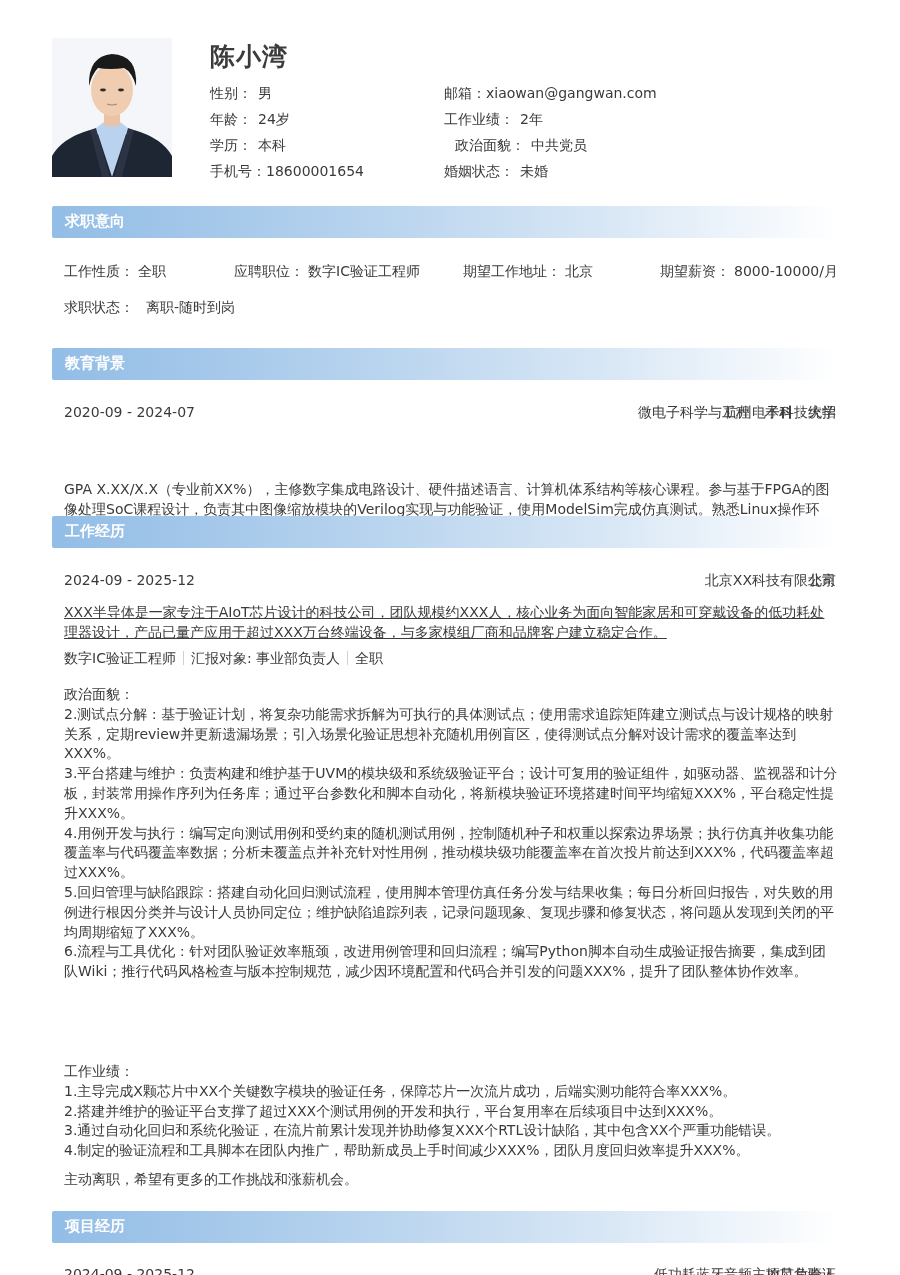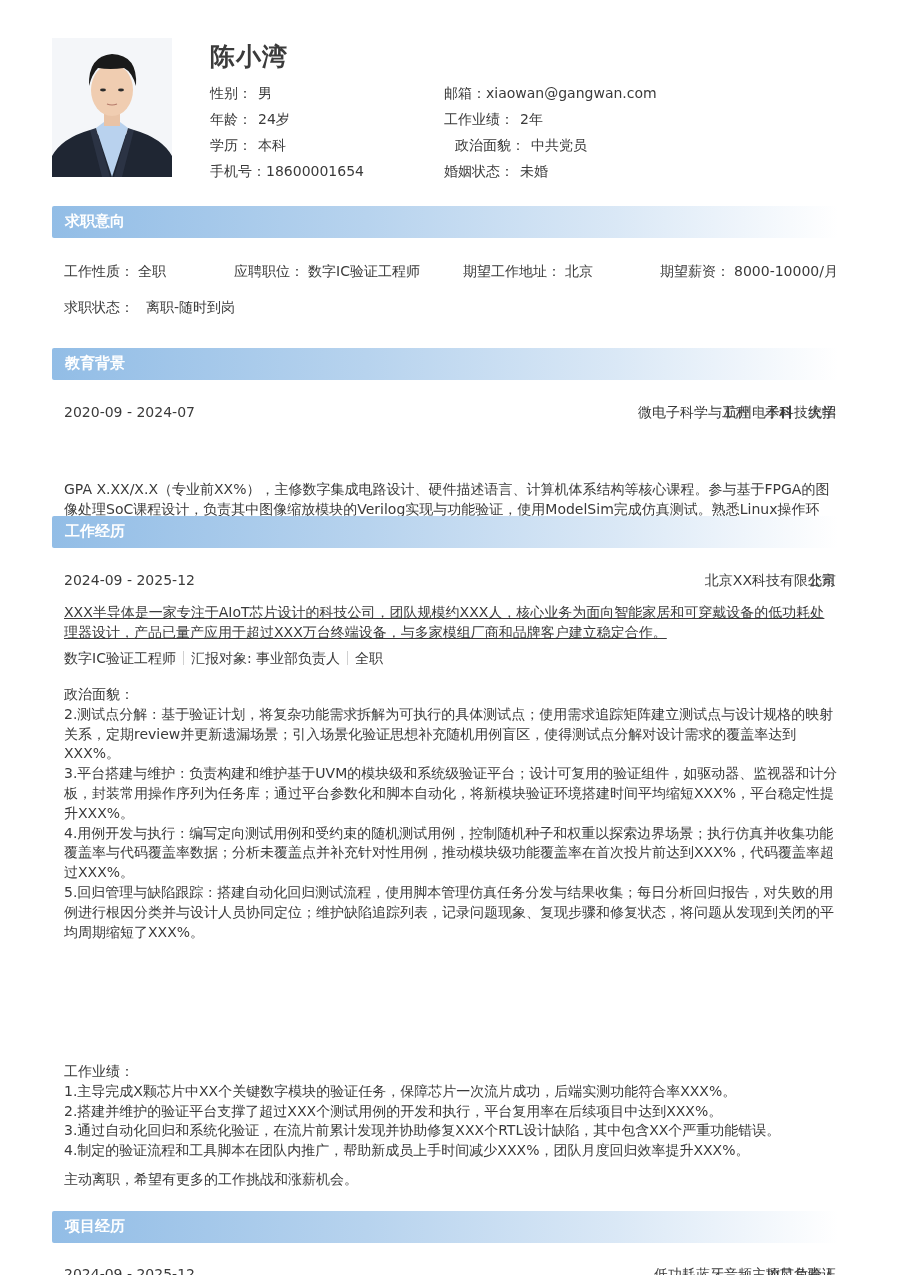--- a/index.html
+++ b/index.html
@@ -114,20 +114,21 @@
 <div class="row" style="top:650px;">
   <span>数字IC验证工程师</span><span class="sep"></span><span>汇报对象: 事业部负责人</span><span class="sep"></span><span>全职</span>
 </div>
 
 <div class="para" style="top:685px;">
   <div>政治面貌：</div>
   <div>2.测试点分解：基于验证计划，将复杂功能需求拆解为可执行的具体测试点；使用需求追踪矩阵建立测试点与设计规格的映射关系，定期review并更新遗漏场景；引入场景化验证思想补充随机用例盲区，使得测试点分解对设计需求的覆盖率达到XXX%。</div>
   <div>3.平台搭建与维护：负责构建和维护基于UVM的模块级和系统级验证平台；设计可复用的验证组件，如驱动器、监视器和计分板，封装常用操作序列为任务库；通过平台参数化和脚本自动化，将新模块验证环境搭建时间平均缩短XXX%，平台稳定性提升XXX%。</div>
   <div>4.用例开发与执行：编写定向测试用例和受约束的随机测试用例，控制随机种子和权重以探索边界场景；执行仿真并收集功能覆盖率与代码覆盖率数据；分析未覆盖点并补充针对性用例，推动模块级功能覆盖率在首次投片前达到XXX%，代码覆盖率超过XXX%。</div>
   <div>5.回归管理与缺陷跟踪：搭建自动化回归测试流程，使用脚本管理仿真任务分发与结果收集；每日分析回归报告，对失败的用例进行根因分类并与设计人员协同定位；维护缺陷追踪列表，记录问题现象、复现步骤和修复状态，将问题从发现到关闭的平均周期缩短了XXX%。</div>
+  <div>6.流程与工具优化：针对团队验证效率瓶颈，改进用例管理和回归流程；编写Python脚本自动生成验证报告摘要，集成到团队Wiki；推行代码风格检查与版本控制规范，减少因环境配置和代码合并引发的问题XXX%，提升了团队整体协作效率。</div>
 </div>
 
 <div class="para" style="top:1062px;">
   <div>工作业绩：</div>
   <div>1.主导完成X颗芯片中XX个关键数字模块的验证任务，保障芯片一次流片成功，后端实测功能符合率XXX%。</div>
   <div>2.搭建并维护的验证平台支撑了超过XXX个测试用例的开发和执行，平台复用率在后续项目中达到XXX%。</div>
   <div>3.通过自动化回归和系统化验证，在流片前累计发现并协助修复XXX个RTL设计缺陷，其中包含XX个严重功能错误。</div>
   <div>4.制定的验证流程和工具脚本在团队内推广，帮助新成员上手时间减少XXX%，团队月度回归效率提升XXX%。</div>
 </div>
 <div class="para" style="top:1170px;">主动离职，希望有更多的工作挑战和涨薪机会。</div>

